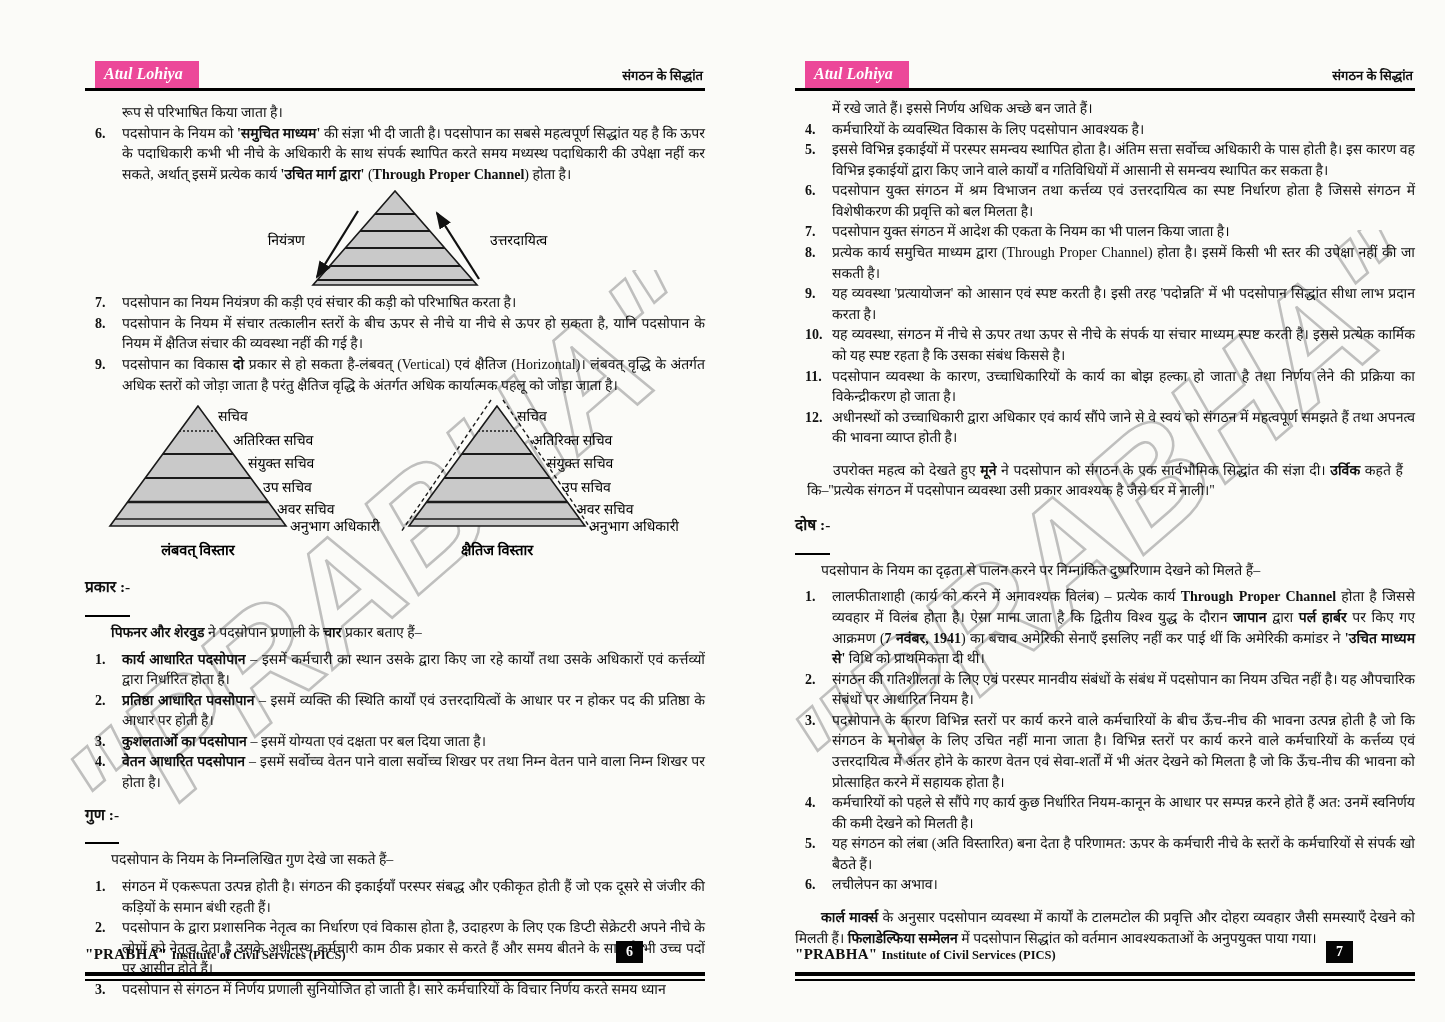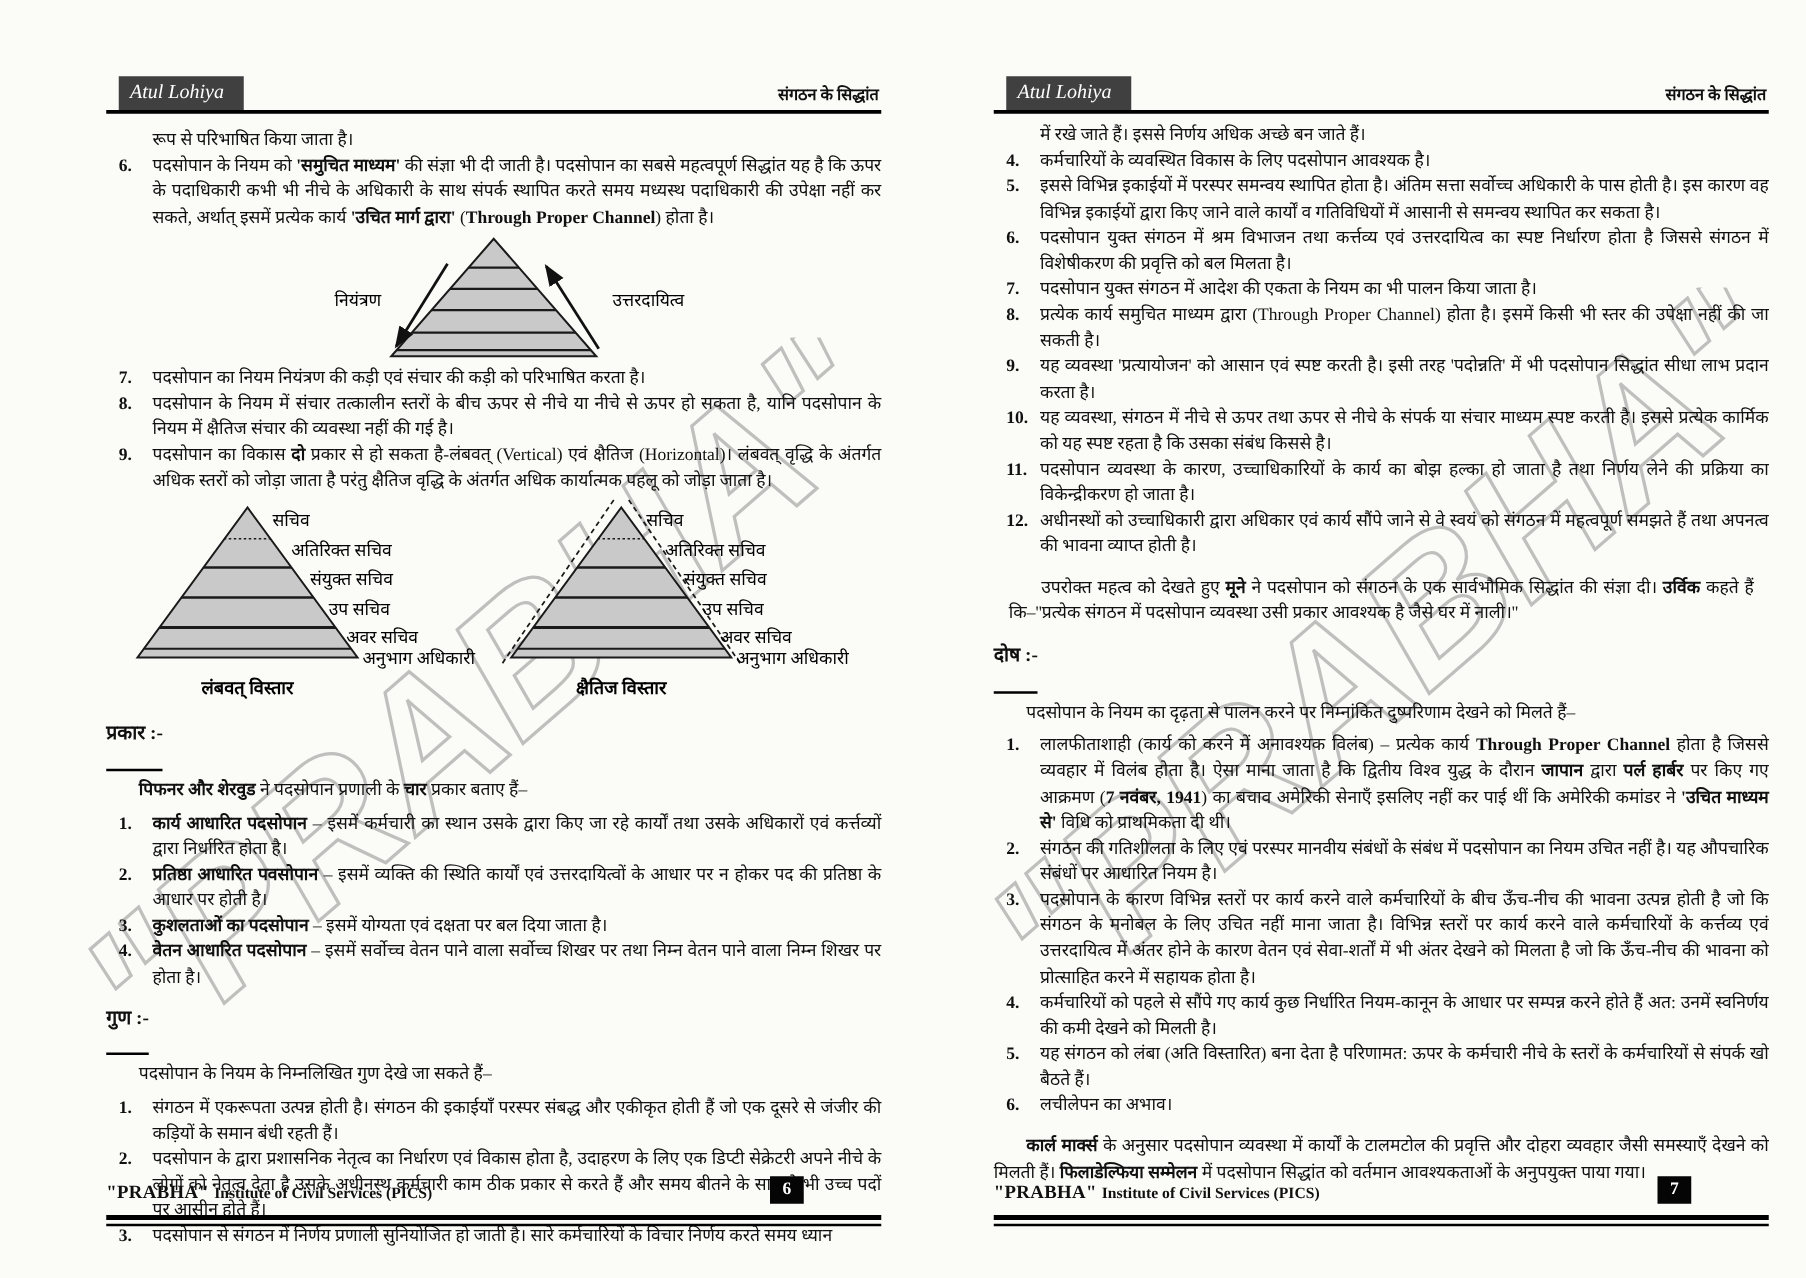--- a/index.html
+++ b/index.html
@@ -4,22 +4,22 @@
 <style>
   html,body{margin:0;padding:0;background:#d8d8d4;}
   .sheet{position:relative;width:1445px;height:1022px;background:#fbfbf8;overflow:hidden;
          font-family:"Liberation Serif","DejaVu Sans",serif;color:#101010;}
   .page{position:absolute;top:60px;width:620px;height:930px;}
   .page-left{left:85px;}
   .page-right{left:795px;}
 
   
   .page-header{position:relative;height:28px;border-bottom:3px solid #000;}
-  .brand-box{position:absolute;left:10px;bottom:0;background:#404040;color:#fff;
-             font-style:italic;font-weight:normal;font-size:16px;line-height:1;
+  .brand-box{position:absolute;left:10px;bottom:0;background:#ec4899;color:#fff;
+             font-style:italic;font-weight:bold;font-size:16px;line-height:1;
              padding:5px 16px 6px 9px;}
   .subject{position:absolute;right:2px;bottom:4px;font-weight:bold;font-size:13px;text-align:center;}
 
   
   .page-body{position:relative;margin-top:8px;font-size:14px;line-height:1.47;
              text-align:justify;z-index:2;}
   .cont-para{margin:0 0 0 37px;}
   .indent-para{text-indent:26px;margin:6px 0;}
   .li{display:flex;padding-left:10px;}
   .li .num{flex:none;width:27px;font-weight:bold;}

